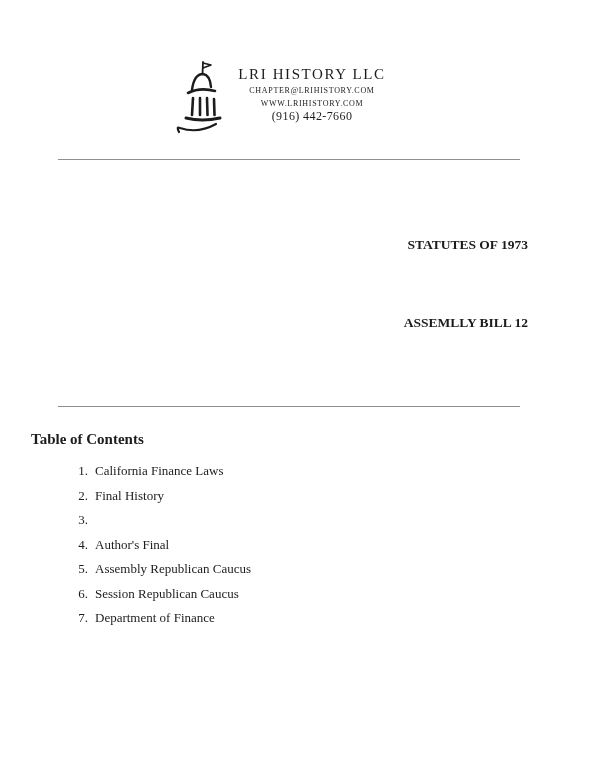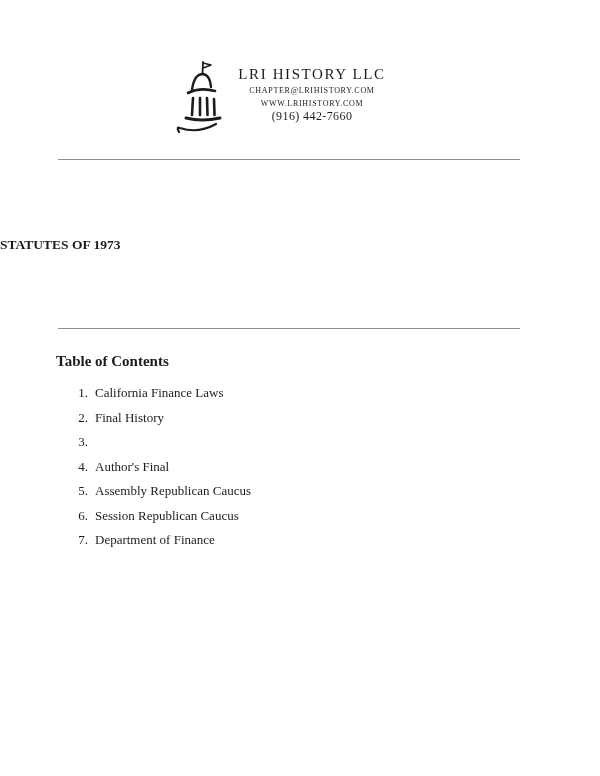--- a/index.html
+++ b/index.html
@@ -51,30 +51,30 @@
     border-top: 1px solid #8f8f8f;
     height: 0;
     margin-left: 58px;
     margin-right: 80px;
   }
   .divider-top { margin-top: 36px; }
   .divider-bottom { margin-top: 18px; }
   
   .ref-block {
     margin-top: 20px;
-    margin-right: 90px;
-    text-align: left;
+    margin-right: 72px;
+    text-align: right;
     font-weight: bold;
     font-size: 13.5px;
     line-height: 26px;
     white-space: pre-wrap;
   }
   
   .toc-title {
-    margin: 22px 0 0 56px;
+    margin: 22px 0 0 31px;
     font-weight: bold;
     font-size: 15px;
     line-height: 20px;
   }
   .toc-list {
     margin-top: 14px;
     margin-left: 70px;
   }
   .toc-item {
     font-size: 13px;
@@ -119,20 +119,21 @@
     <div class="company-name">LRI HISTORY LLC</div>
     <div class="contact-line">CHAPTER@LRIHISTORY.COM</div>
     <div class="contact-line">WWW.LRIHISTORY.COM</div>
     <div class="phone-line">(916) 442-7660</div>
   </div>
 
   <hr class="divider divider-top">
 
   <div class="ref-block">
     <div>STATUTES OF 1973</div>
+    <div>ASSEMLLY BILL 12</div>
   </div>
 
   <hr class="divider divider-bottom">
 
   <div class="toc-title">Table of Contents</div>
 
   <div class="toc-list">
     <div class="toc-item">
       <span class="toc-num">1.</span>
       <span class="toc-label">California Finance Laws</span>

